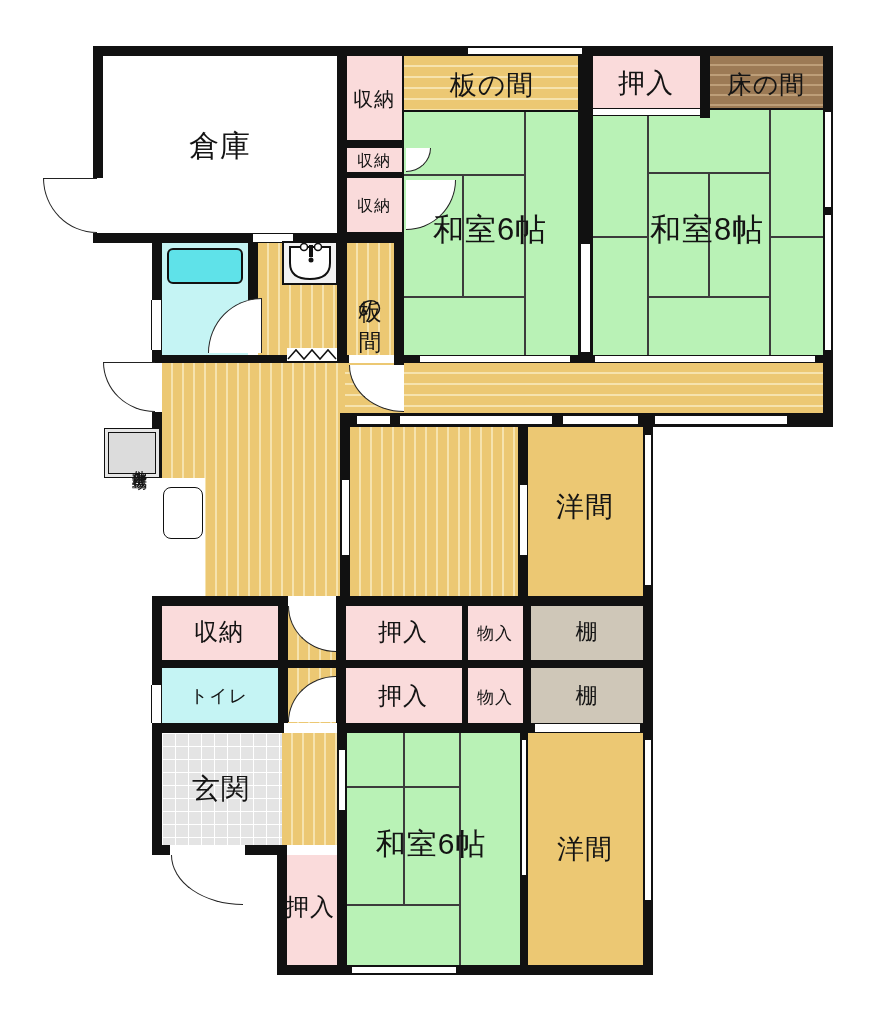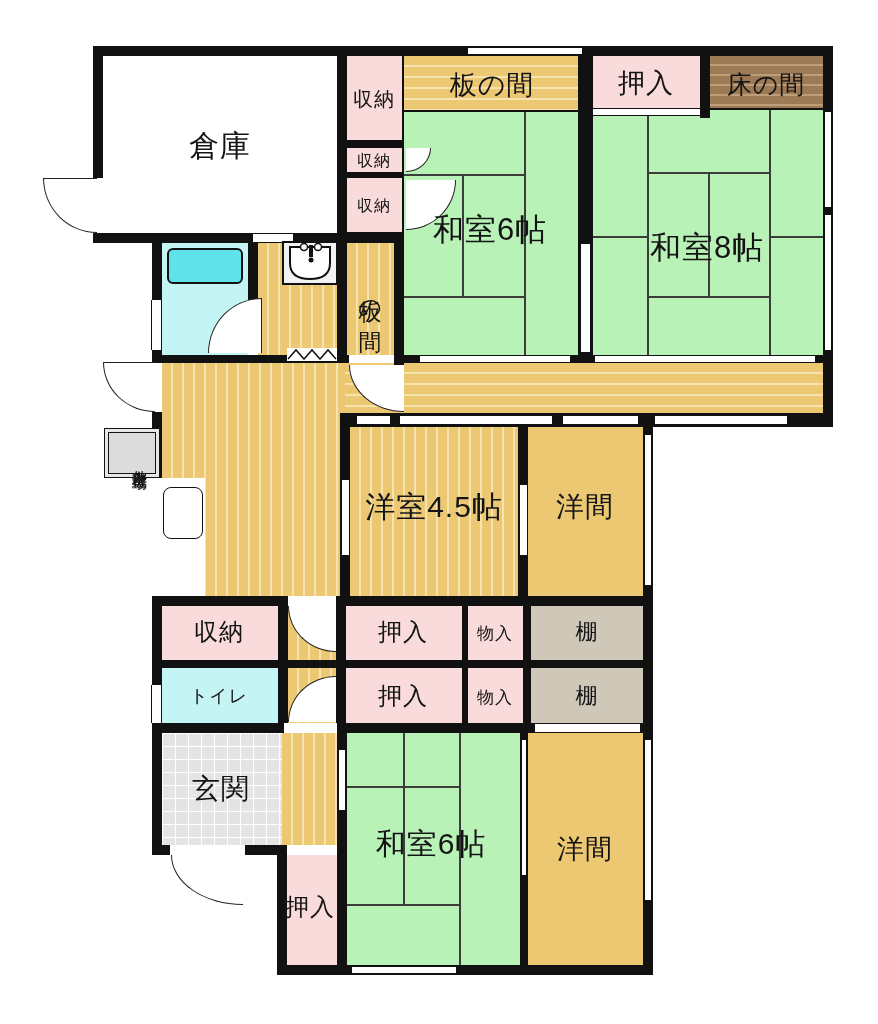--- a/index.html
+++ b/index.html
@@ -184,23 +184,22 @@
   </svg>
 
   <div class="lbl" style="left:220px;top:146px;font-size:30px;">倉庫</div>
   <div class="lbl" style="left:374px;top:99px;font-size:20px;">収納</div>
   <div class="lbl" style="left:374px;top:161px;font-size:16px;">収納</div>
   <div class="lbl" style="left:374px;top:206px;font-size:16px;">収納</div>
   <div class="lbl" style="left:492px;top:85px;font-size:27px;">板の間</div>
   <div class="lbl" style="left:646px;top:83px;font-size:27px;">押入</div>
   <div class="lbl" style="left:766px;top:84px;font-size:25px;">床の間</div>
   <div class="lbl" style="left:490px;top:229px;font-size:31px;">和室6帖</div>
-  <div class="lbl" style="left:707px;top:229px;font-size:31px;margin-top:18px;">和室8帖</div>
+  <div class="lbl" style="left:707px;top:229px;font-size:31px;">和室8帖</div>
   <div class="vlbl" style="left:370px;top:299px;font-size:23px;">板の間</div>
-  <div class="lbl" style="left:434px;top:507px;font-size:30px;">洋室4.5帖</div>
   <div class="lbl" style="left:585px;top:507px;font-size:28px;">洋間</div>
   <div class="lbl" style="left:219px;top:632px;font-size:24px;">収納</div>
   <div class="lbl" style="left:403px;top:632px;font-size:24px;">押入</div>
   <div class="lbl" style="left:495px;top:633px;font-size:17px;">物入</div>
   <div class="lbl" style="left:587px;top:632px;font-size:22px;">棚</div>
   <div class="lbl" style="left:219px;top:696px;font-size:18px;">トイレ</div>
   <div class="lbl" style="left:403px;top:696px;font-size:24px;">押入</div>
   <div class="lbl" style="left:495px;top:697px;font-size:17px;">物入</div>
   <div class="lbl" style="left:587px;top:696px;font-size:22px;">棚</div>
   <div class="lbl" style="left:221px;top:789px;font-size:28px;">玄関</div>

